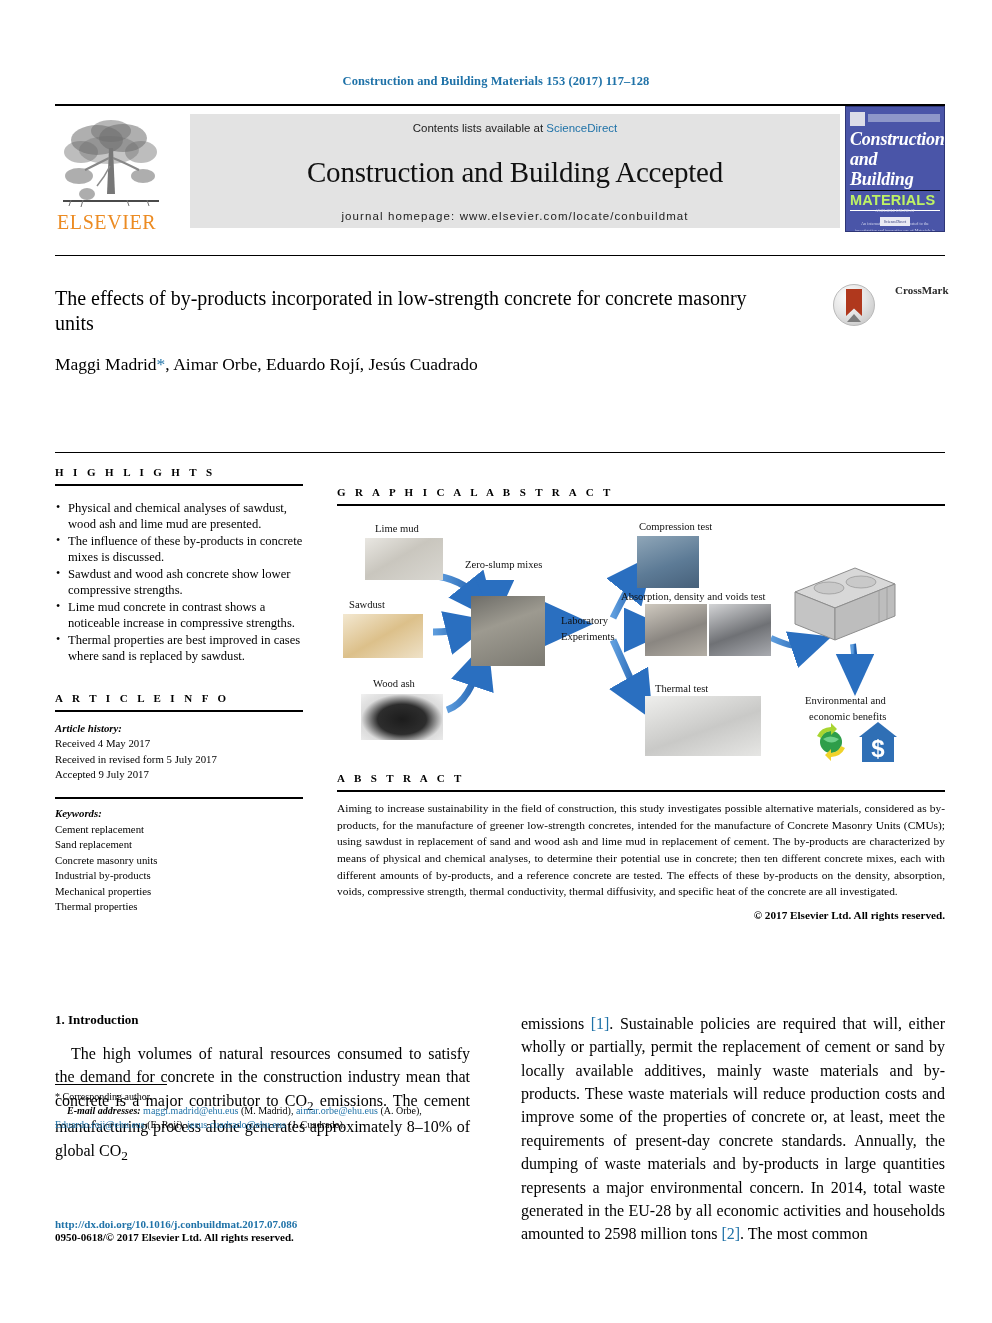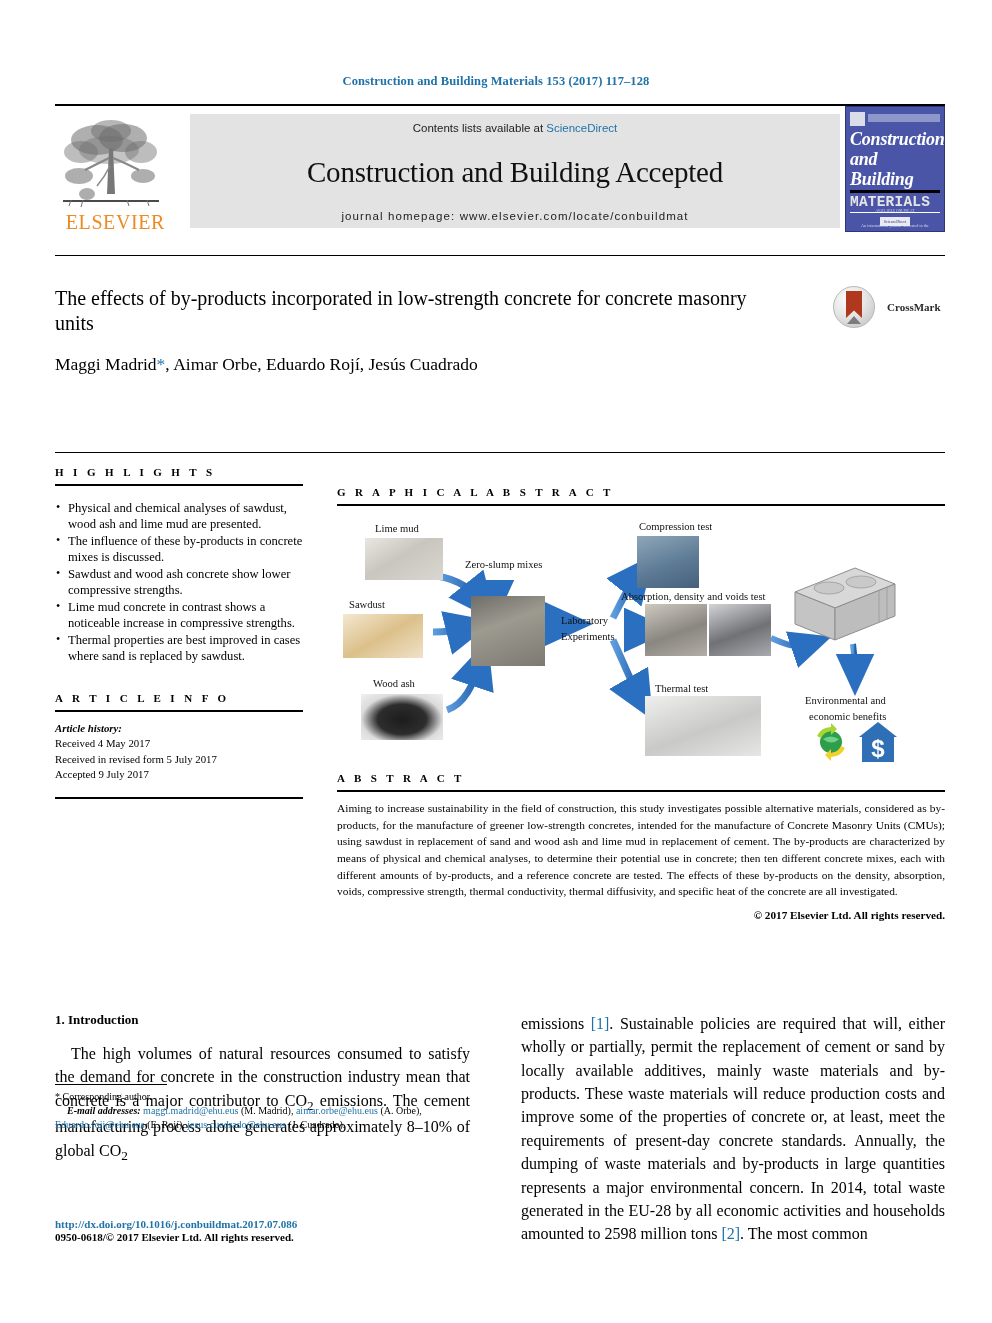--- a/index.html
+++ b/index.html
@@ -35,21 +35,21 @@
     position:absolute; left:0; top:0;
     width:890px; height:2px; background:#000;
   }
   .elsevier-logo {
     position:absolute; left:2px; top:10px;
     width:108px; height:120px;
   }
   .tree-svg { display:block; }
   .elsevier-word {
     position:absolute; left:0; bottom:0; width:108px;
-    text-align:right;
+    text-align:left;
     font-family:"Liberation Serif", serif;
     font-size:20px;
     letter-spacing:.6px;
     color:#ec8b22;
   }
   .grayband {
     position:absolute; left:135px; top:10px;
     width:650px; height:114px;
     background:#e3e3e3;
     display:flex; flex-direction:column;
@@ -83,24 +83,24 @@
   .cover-emblem { width:15px; height:14px; background:#dcdce8; }
   .cover-bluebar { flex:1; height:8px; background:#8e97c9; margin-top:2px; }
   .cover-t1, .cover-t2 {
     font-family:"Liberation Serif", serif;
     font-style:italic; font-weight:bold;
     font-size:18px; color:#fff; line-height:1.12;
     margin-top:3px; letter-spacing:-.2px;
   }
   .cover-t2 { margin-top:0; }
   .cover-t3 {
-    font-family:Liberation Mono, monospace;
+    font-family:Liberation Sans, sans-serif;
     font-weight:bold; font-size:14.5px;
-    color:#e5e5e5; letter-spacing:.2px;
-    border-top:3px solid #000000; border-bottom:1px solid #fff;
+    color:#bef264; letter-spacing:.2px;
+    border-top:1px solid #000000; border-bottom:1px solid #fff;
     margin-top:1px; line-height:1.25;
   }
   .cover-blurb {
     margin-top:9px;
     font-size:4.2px; color:#d6d9ef;
     text-align:center; line-height:1.7;
   }
   .cover-foot {
     position:absolute; left:0; right:0; bottom:5px;
     text-align:center; font-size:3.6px; color:#cfd3ea; line-height:1.8;
@@ -126,21 +126,21 @@
   .authors .star { color:#1f72a8; }
   .affil {
     font-family:"Liberation Serif", serif;
     font-style:italic; font-weight:bold;
     font-size:9.2px; line-height:1.45;
     margin-top:8px; width:880px; color:#000;
   }
   .crossmark {
     position:absolute; right:0; top:-2px;
     width:112px; height:46px;
-    display:flex; align-items:center; gap:12px;
+    display:flex; align-items:flex-start; gap:20px;
   }
   .cm-circle {
     width:42px; height:42px; border-radius:50%;
     background:radial-gradient(circle at 36% 30%, #fdfdfd 0%, #e6e6e6 45%, #bdbdbd 100%);
     border:1px solid #b9b9b9;
     position:relative; overflow:hidden;
     flex:0 0 auto;
   }
   .cm-ribbon {
     position:absolute; left:50%; top:4px; transform:translateX(-50%);
@@ -329,20 +329,29 @@
 
     <div class="sechead">A R T I C L E   I N F O</div>
     <div class="sechead-rule"></div>
     <div class="ai-block">
       <div class="ai-label">Article history:</div>
       <div>Received 4 May 2017</div>
       <div>Received in revised form 5 July 2017</div>
       <div>Accepted 9 July 2017</div>
     </div>
     <div class="ai-rule"></div>
+    <div class="ai-block" style="margin-top:0">
+      <div class="ai-label">Keywords:</div>
+      <div>Cement replacement</div>
+      <div>Sand replacement</div>
+      <div>Concrete masonry units</div>
+      <div>Industrial by-products</div>
+      <div>Mechanical properties</div>
+      <div>Thermal properties</div>
+    </div>
   </div>
 
   <div style="position:absolute;left:320px;top:466px;width:1px;height:0;background:#000;"></div>
 
   <div class="right-col">
     <div class="sechead">G R A P H I C A L   A B S T R A C T</div>
     <div class="sechead-rule"></div>
 
     <div class="ga-canvas">
 

